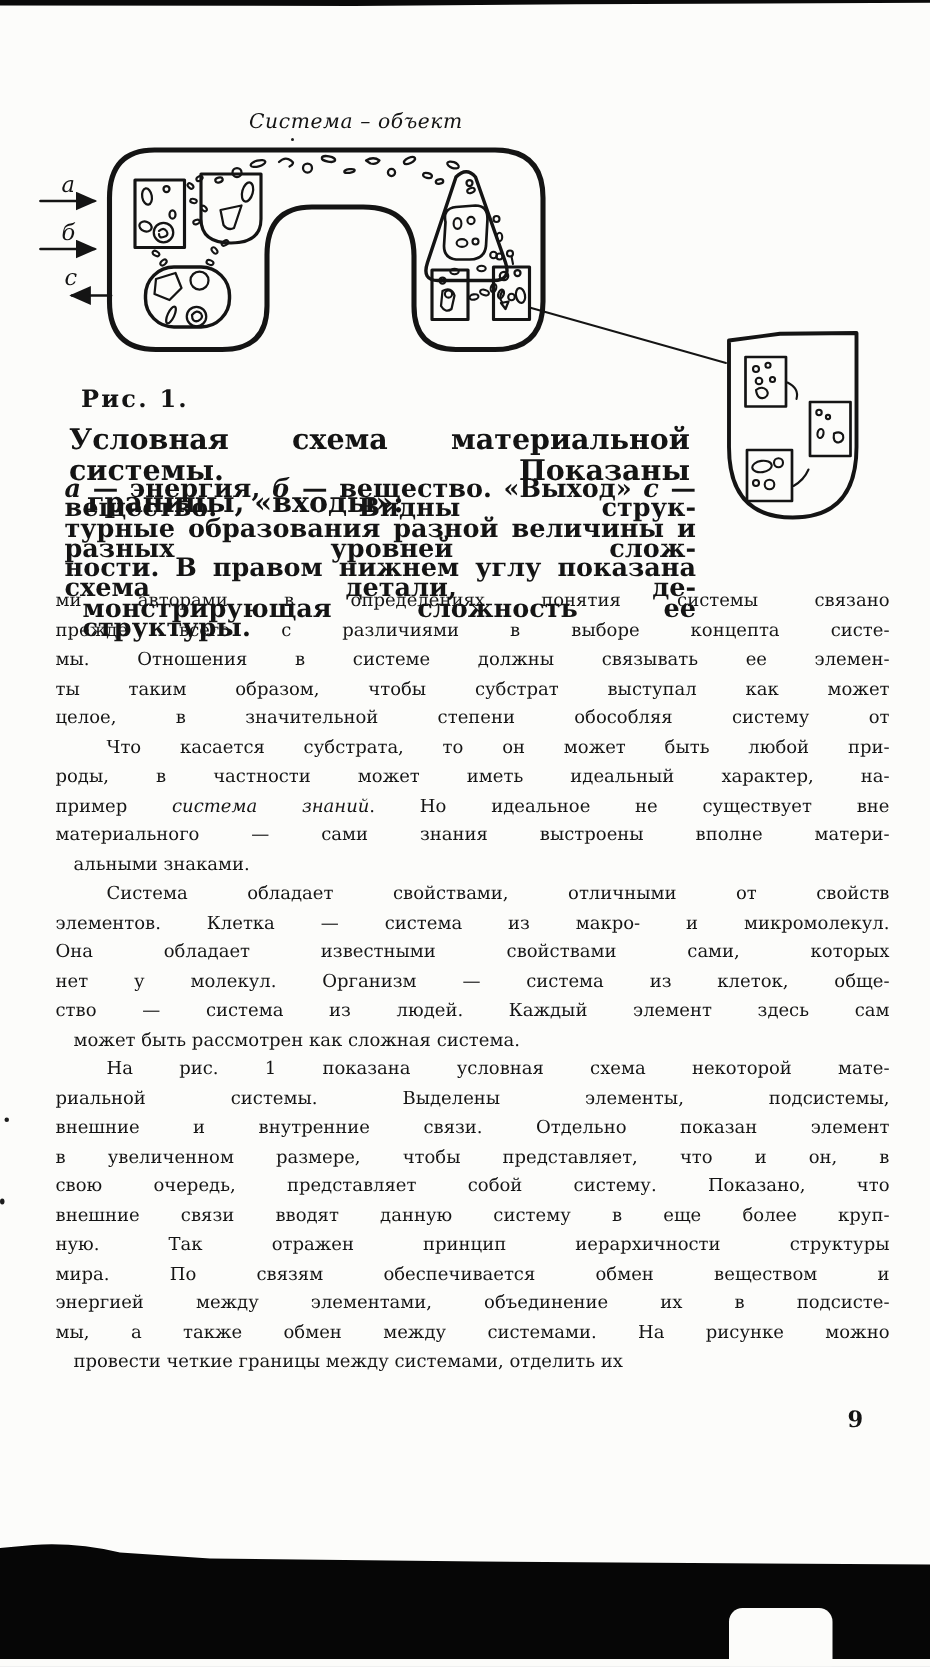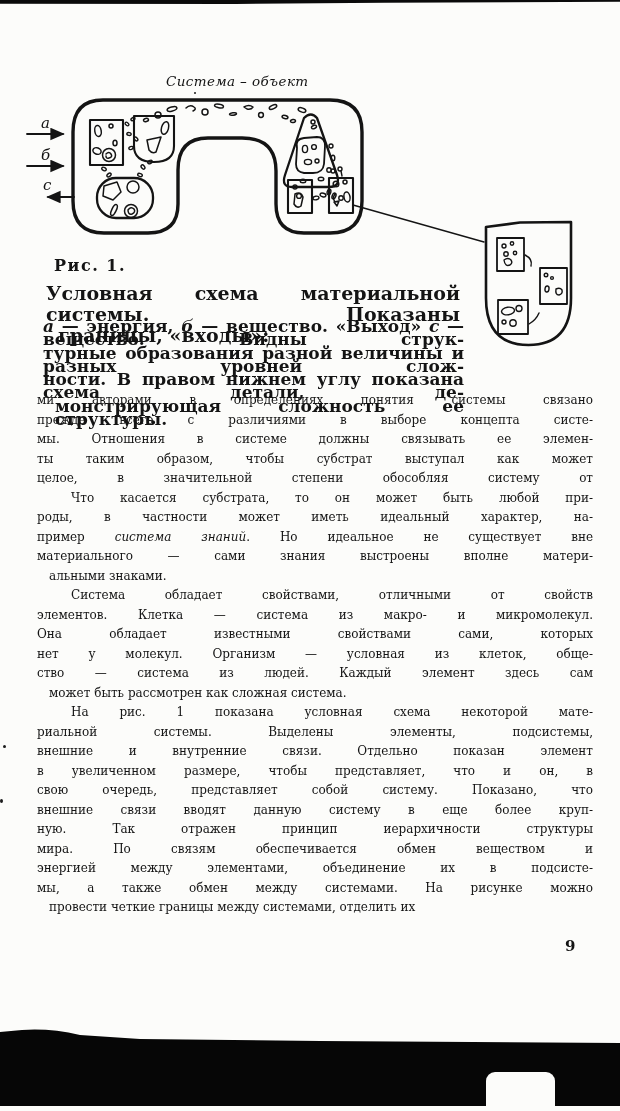--- a/index.html
+++ b/index.html
@@ -227,21 +227,21 @@
         <div class="tline">Что касается субстрата, то он может быть любой при-</div>
         <div class="tline">роды, в частности может иметь идеальный характер, на-</div>
         <div class="tline"><span>пример </span><span style="font-style: italic;">система знаний</span><span>. Но идеальное не существует вне</span></div>
         <div class="tline">материального — сами знания выстроены вполне матери-</div>
         <div class="tline last">альными знаками.</div>
       </div>
     <div class="para indent">
         <div class="tline">Система обладает свойствами, отличными от свойств</div>
         <div class="tline">элементов. Клетка — система из макро- и микромолекул.</div>
         <div class="tline">Она обладает известными свойствами сами, которых</div>
-        <div class="tline">нет у молекул. Организм — условная из клеток, обще-</div>
+        <div class="tline">нет у молекул. Организм — система из клеток, обще-</div>
         <div class="tline">ство — система из людей. Каждый элемент здесь сам</div>
         <div class="tline last">может быть рассмотрен как сложная система.</div>
       </div>
     <div class="para indent">
         <div class="tline">На рис. 1 показана условная схема некоторой мате-</div>
         <div class="tline">риальной системы. Выделены элементы, подсистемы,</div>
         <div class="tline">внешние и внутренние связи. Отдельно показан элемент</div>
         <div class="tline">в увеличенном размере, чтобы представляет, что и он, в</div>
         <div class="tline">свою очередь, представляет собой систему. Показано, что</div>
         <div class="tline">внешние связи вводят данную систему в еще более круп-</div>

